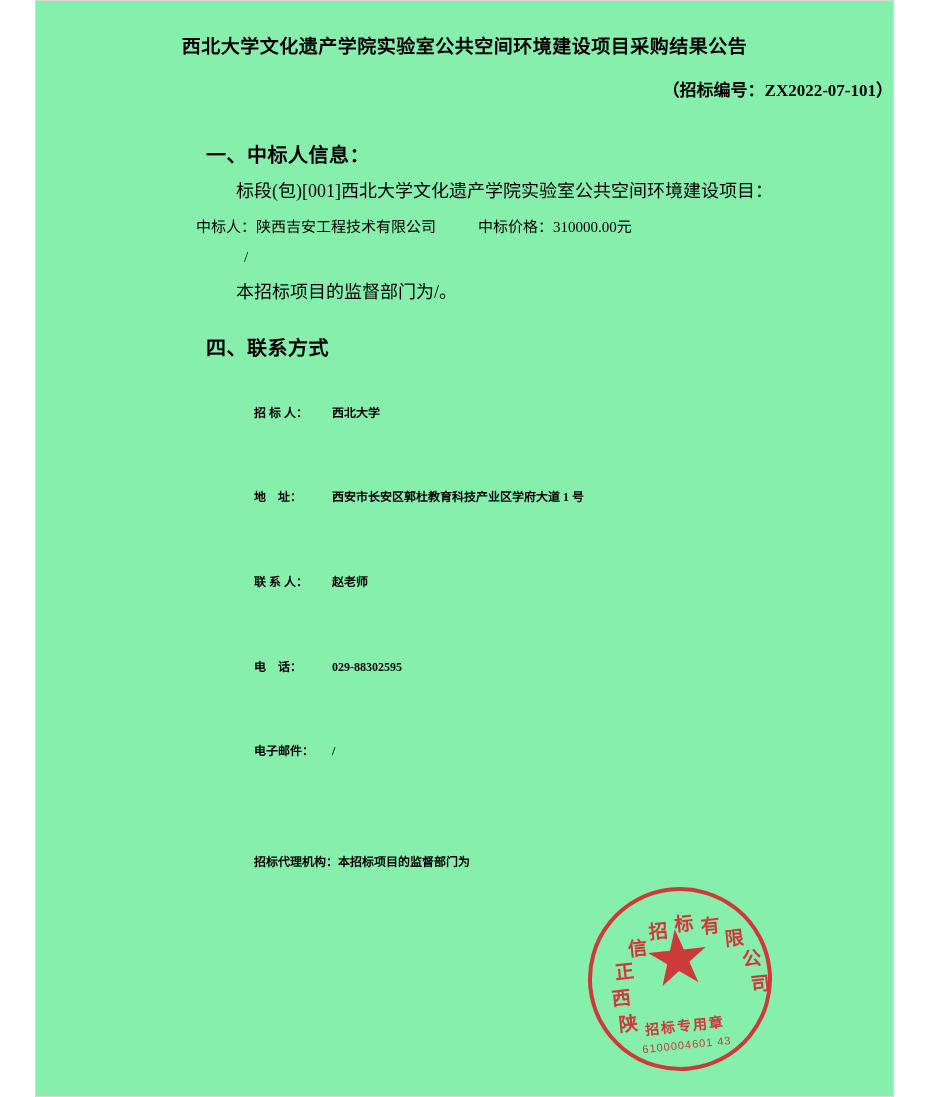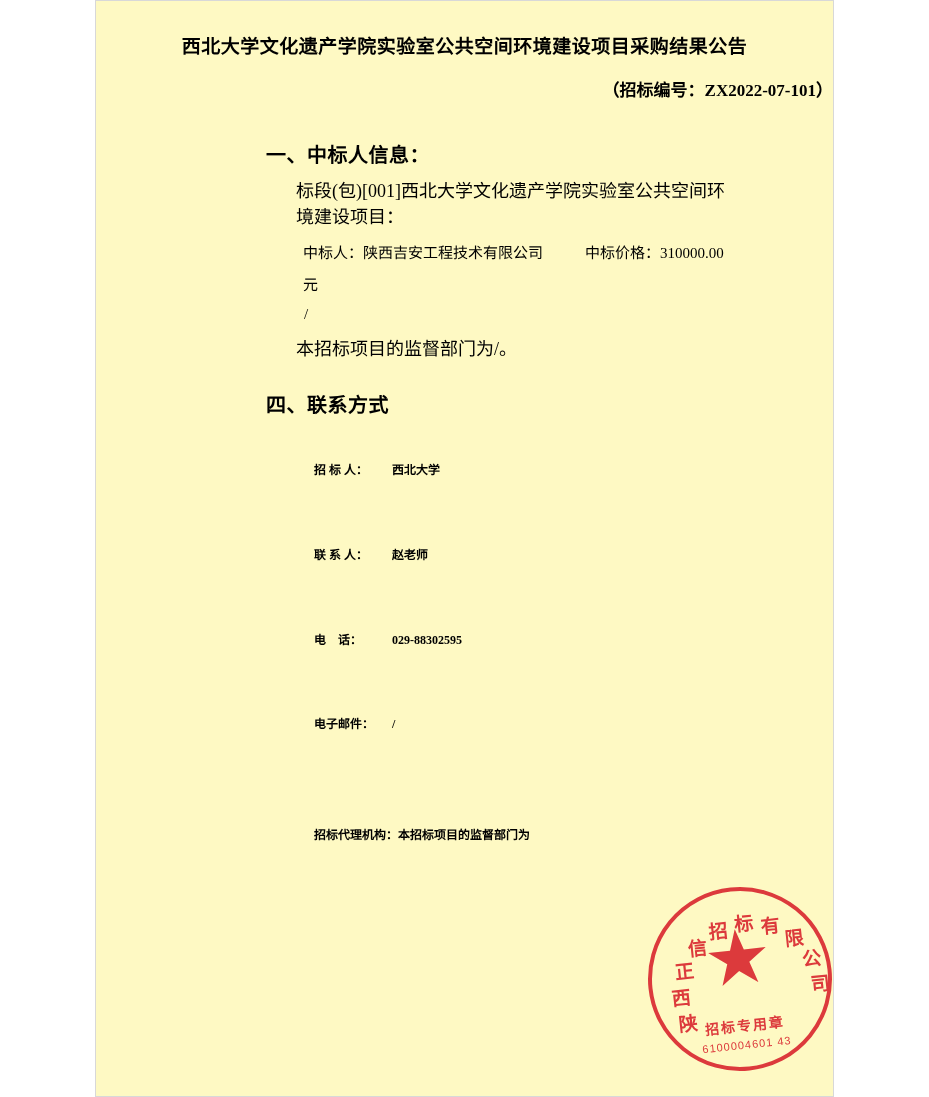--- a/index.html
+++ b/index.html
@@ -2,24 +2,24 @@
 <html lang="zh-CN"><head>
 <meta charset="utf-8">
 <style>
   html, body {
     margin: 0;
     padding: 0;
     background: #ffffff;
   }
   .page {
     position: relative;
-    width: 739px;
+    width: 859px;
     height: 1097px;
     margin: 0 auto;
-    background: #fef9c3;
+    background: #86efac;
     border: 1px solid #d8d8d8;
     box-sizing: border-box;
     font-family: "Liberation Serif", "DejaVu Serif", serif;
     color: #000000;
     overflow: hidden;
   }
   .doc-title {
     text-align: center;
     font-family: "Liberation Sans", "DejaVu Sans", sans-serif;
     font-weight: bold;
@@ -61,21 +61,21 @@
     min-width: 78px;
   }
   .pair-row .value {
     display: inline-block;
   }
   .gap-block {
     height: 26px;
   }
   .price-line {
     font-size: 15px;
-    margin-left: 107px;
+    margin-left: 60px;
     line-height: 2.1;
   }
   .price-line .sep {
     display: inline-block;
     width: 42px;
   }
   .slash-line {
     font-size: 15px;
     margin-left: 108px;
     line-height: 1.8;
@@ -174,20 +174,23 @@
     </div>
 
     <div class="slash-line">/</div>
 
     <div class="para">本招标项目的监督部门为/。</div>
 
     <div class="section-heading">四、联系方式</div>
 
     <div class="pair-row">
       <span class="label">招 标 人：</span><span class="value">西北大学</span>
+    </div>
+    <div class="pair-row">
+      <span class="label">地    址：</span><span class="value">西安市长安区郭杜教育科技产业区学府大道 1 号</span>
     </div>
     <div class="pair-row">
       <span class="label">联 系 人：</span><span class="value">赵老师</span>
     </div>
     <div class="pair-row">
       <span class="label">电    话：</span><span class="value">029-88302595</span>
     </div>
     <div class="pair-row">
       <span class="label">电子邮件：</span><span class="value">/</span>
     </div>

